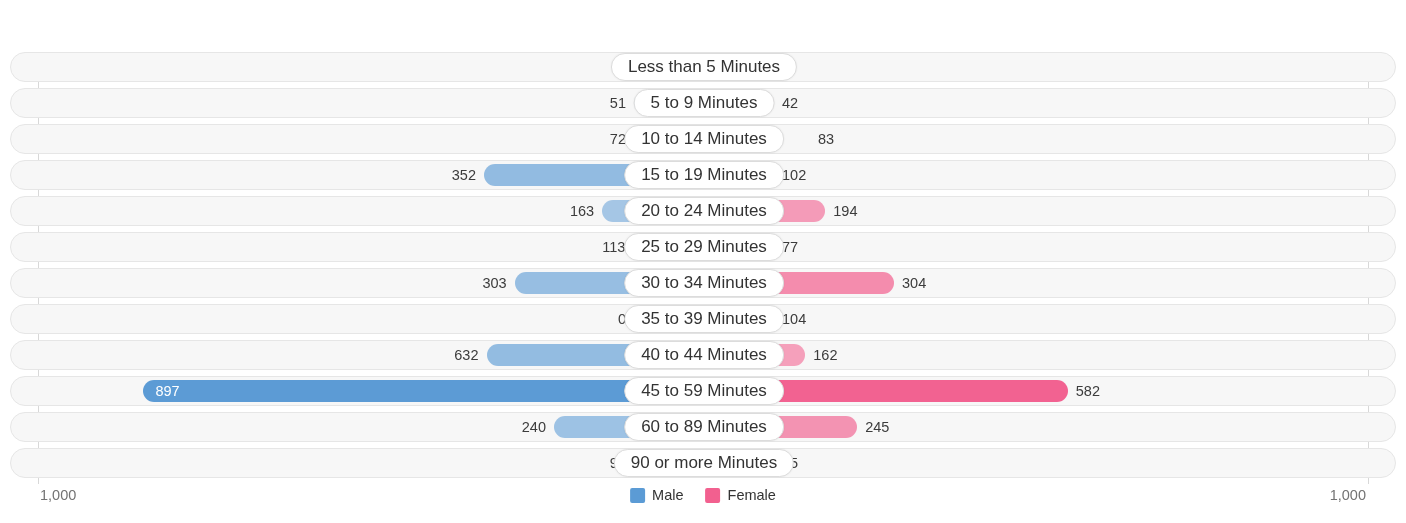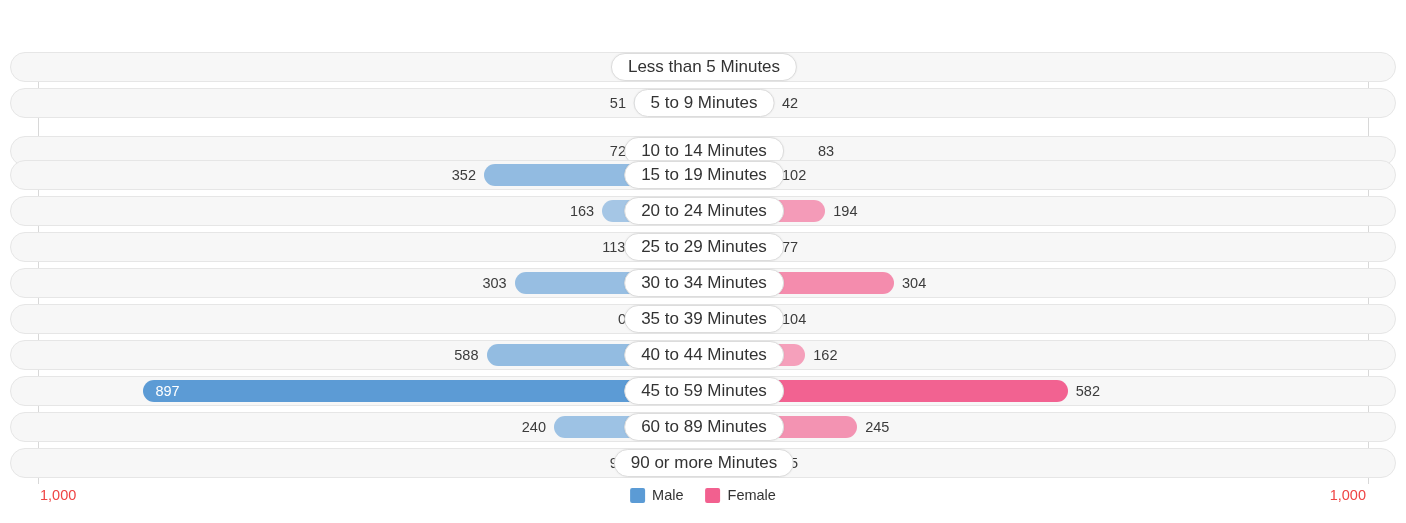--- a/index.html
+++ b/index.html
@@ -69,21 +69,21 @@
     border-radius: 14px;
     display: flex; align-items: center; justify-content: center;
     padding: 0 16px;
     font-size: 17px; color: #333; white-space: nowrap;
     box-shadow: 0 0 2px rgba(0,0,0,.06);
   }
 
   
   .footer { position: absolute; left: 0; top: 479px; width: 1406px; height: 44px; }
   .axis-label {
-    position: absolute; top: 8px; font-size: 14.5px; color: #ef4444; white-space: nowrap;
+    position: absolute; top: 8px; font-size: 14.5px; color: #737373; white-space: nowrap;
   }
   .axis-left  { left: 40px; }
   .axis-right { right: 40px; }
 
   .legend {
     position: absolute; left: 50%; transform: translateX(-50%); top: 8px;
     display: flex; align-items: center; gap: 22px;
   }
   .legend-item { display: flex; align-items: center; gap: 7px; }
   .swatch { width: 15px; height: 15px; border-radius: 2px; }
@@ -110,21 +110,21 @@
         </div>
         <div class="row" style="top: 42px;">
           <div class="barwrap">
             <div class="bar bar-male" style="left: 623px; width: 70px; opacity: 0.453;"></div>
             <div class="bar bar-female" style="left: 693px; width: 70px; opacity: 0.461;"></div>
             <div class="val val-male" style="left: 561px; width: 54px;">51</div>
             <div class="val val-female" style="left: 771px;">42</div>
             <div class="pill">5 to 9 Minutes</div>
           </div>
         </div>
-        <div class="row" style="top: 90px;">
+        <div class="row" style="top: 78px;">
           <div class="barwrap">
             <div class="bar bar-male" style="left: 623px; width: 70px; opacity: 0.466;"></div>
             <div class="bar bar-female" style="left: 693px; width: 70px; opacity: 0.5;"></div>
             <div class="val val-male" style="left: 561px; width: 54px;">72</div>
             <div class="val val-female" style="left: 771px; margin-left: 36px;">83</div>
             <div class="pill">10 to 14 Minutes</div>
           </div>
         </div>
         <div class="row" style="top: 114px;">
           <div class="barwrap">
@@ -168,21 +168,21 @@
             <div class="bar bar-female" style="left: 693px; width: 70px; opacity: 0.521;"></div>
             <div class="val val-male" style="left: 561px; width: 54px;">0</div>
             <div class="val val-female" style="left: 771px;">104</div>
             <div class="pill">35 to 39 Minutes</div>
           </div>
         </div>
         <div class="row" style="top: 294px;">
           <div class="barwrap">
             <div class="bar bar-male" style="left: 475.5px; width: 217.5px; opacity: 0.644;"></div>
             <div class="bar bar-female" style="left: 693px; width: 101.25px; opacity: 0.577;"></div>
-            <div class="val val-male" style="left: 413.5px; width: 54px;">588</div>
+            <div class="val val-male" style="left: 413.5px; width: 54px;">632</div>
             <div class="val val-female" style="left: 802.25px;">162</div>
             <div class="pill">40 to 44 Minutes</div>
           </div>
         </div>
         <div class="row" style="top: 330px;">
           <div class="barwrap">
             <div class="bar bar-male" style="left: 132.375px; width: 560.625px; opacity: 0.998;"></div>
             <div class="bar bar-female" style="left: 693px; width: 363.75px; opacity: 0.983;"></div>
             <div class="val val-male val-inside" style="left: 144.375px;">897</div>
             <div class="val val-female" style="left: 1064.75px;">582</div>

